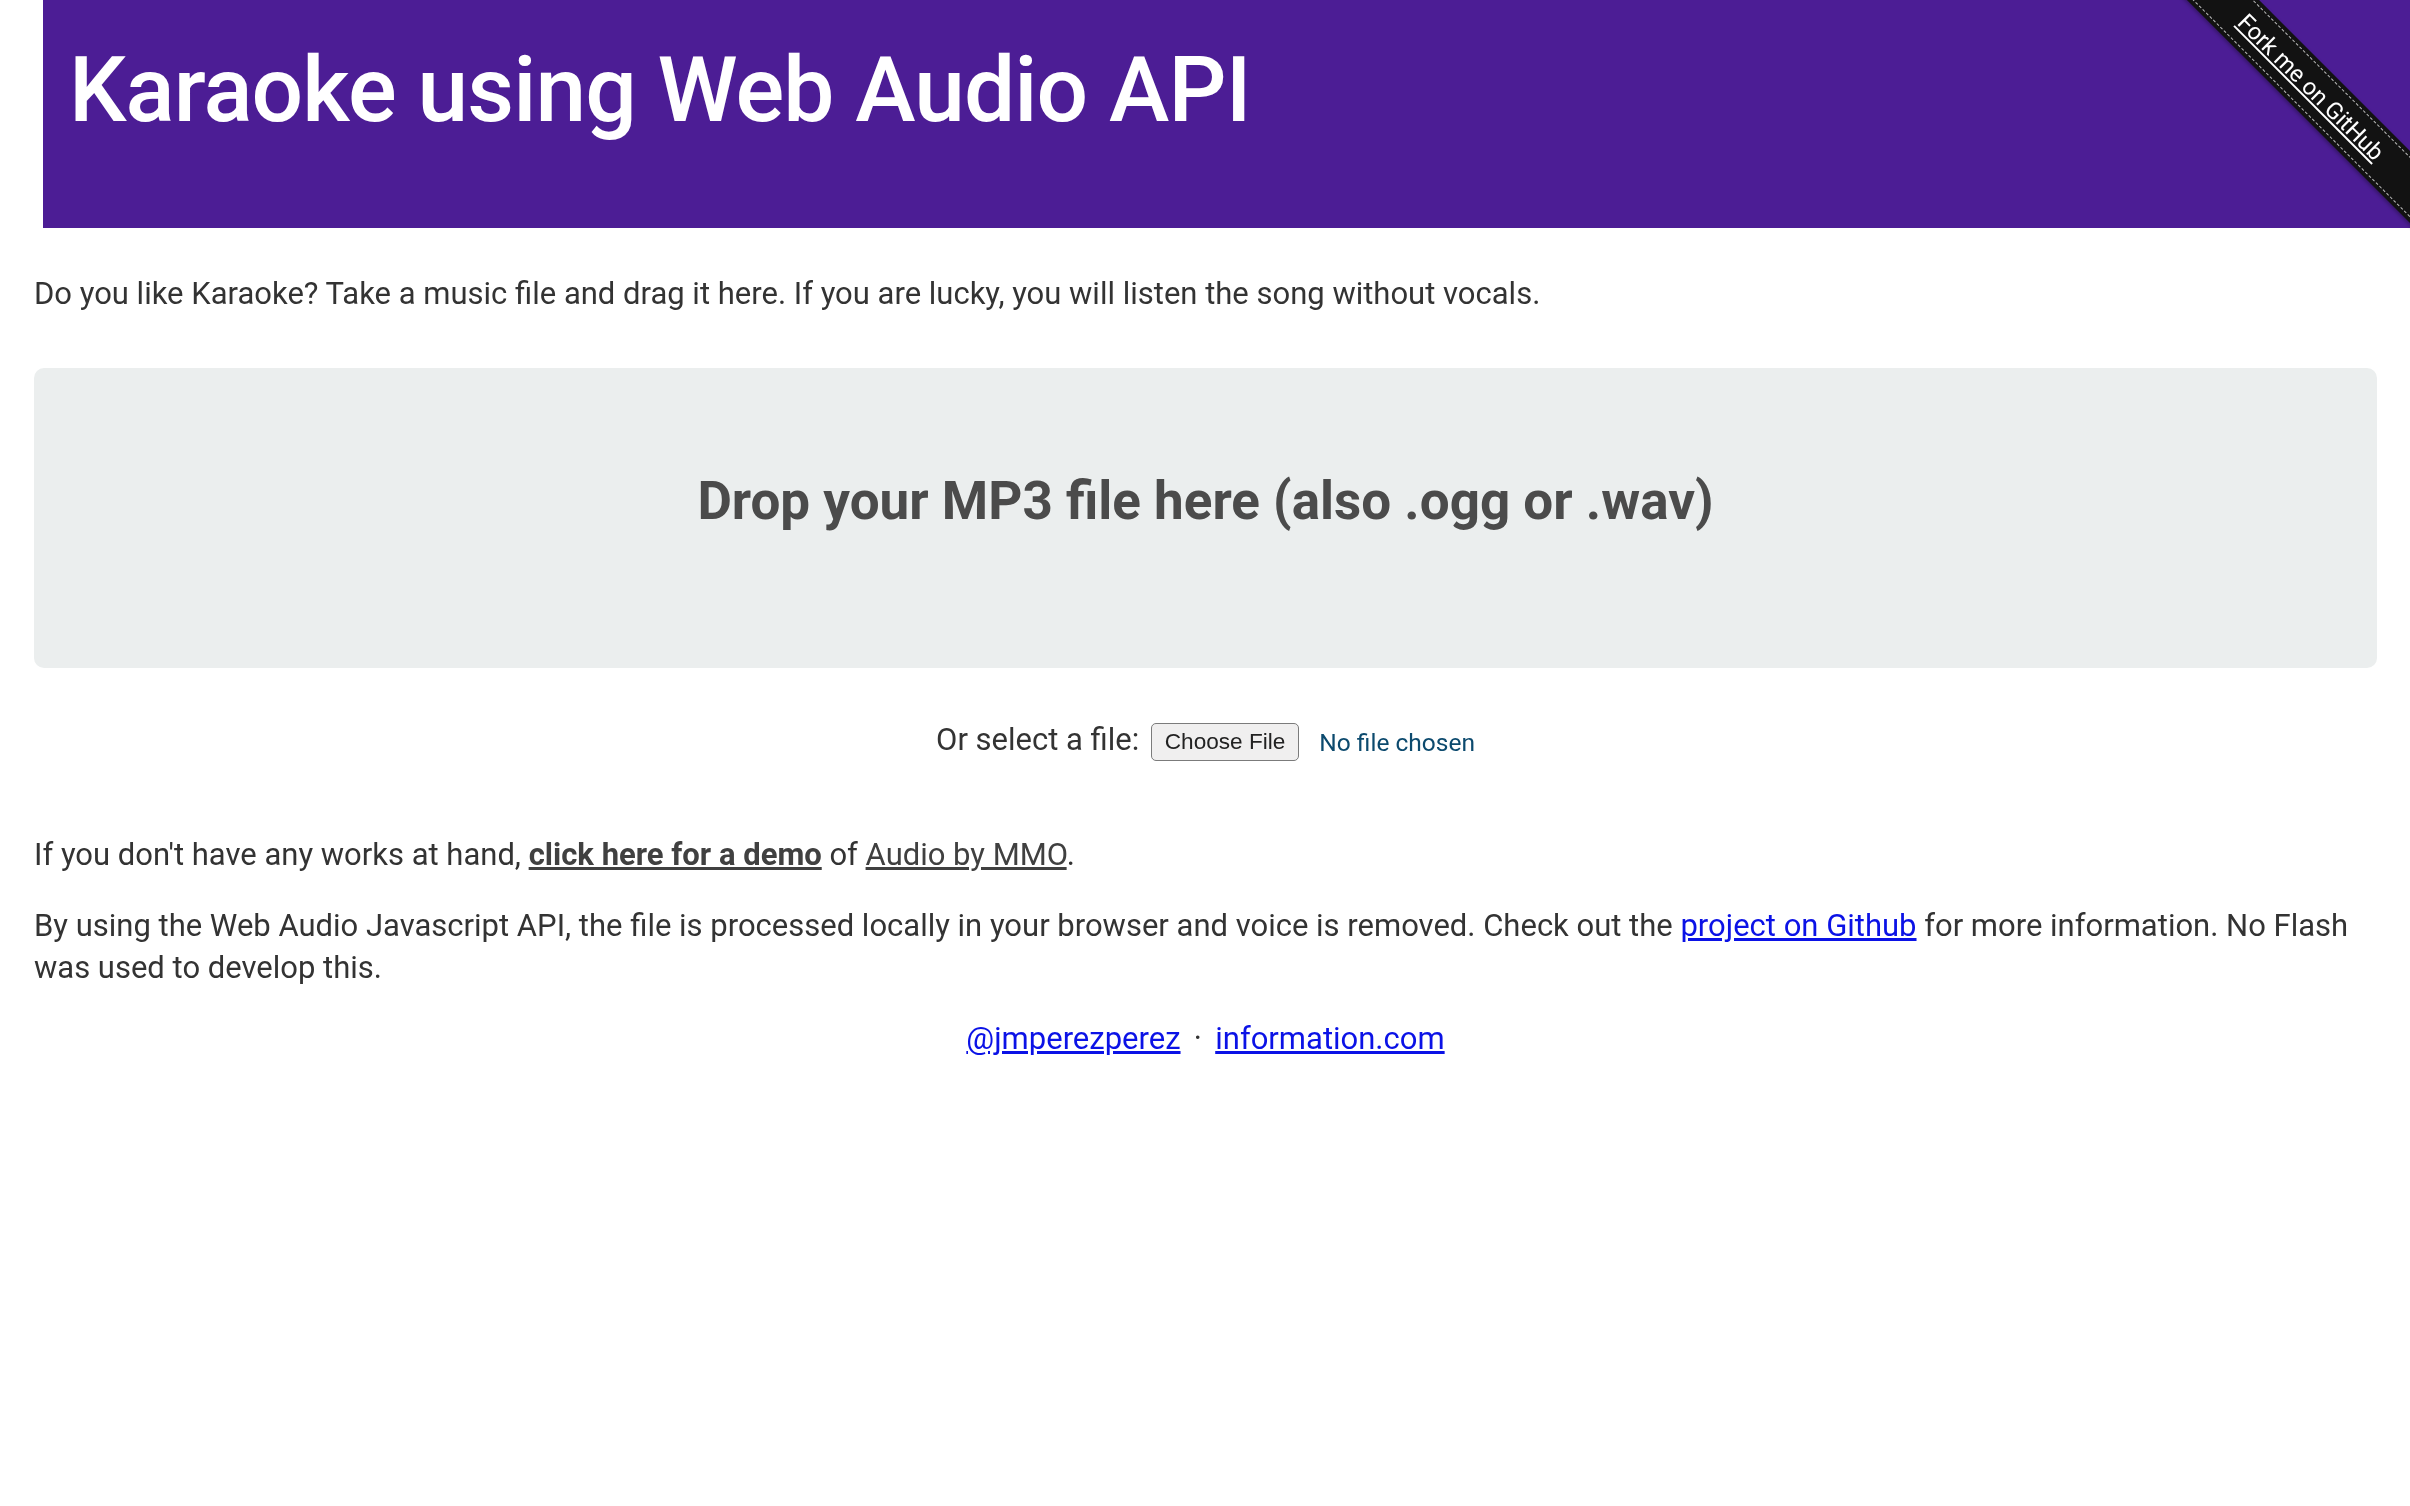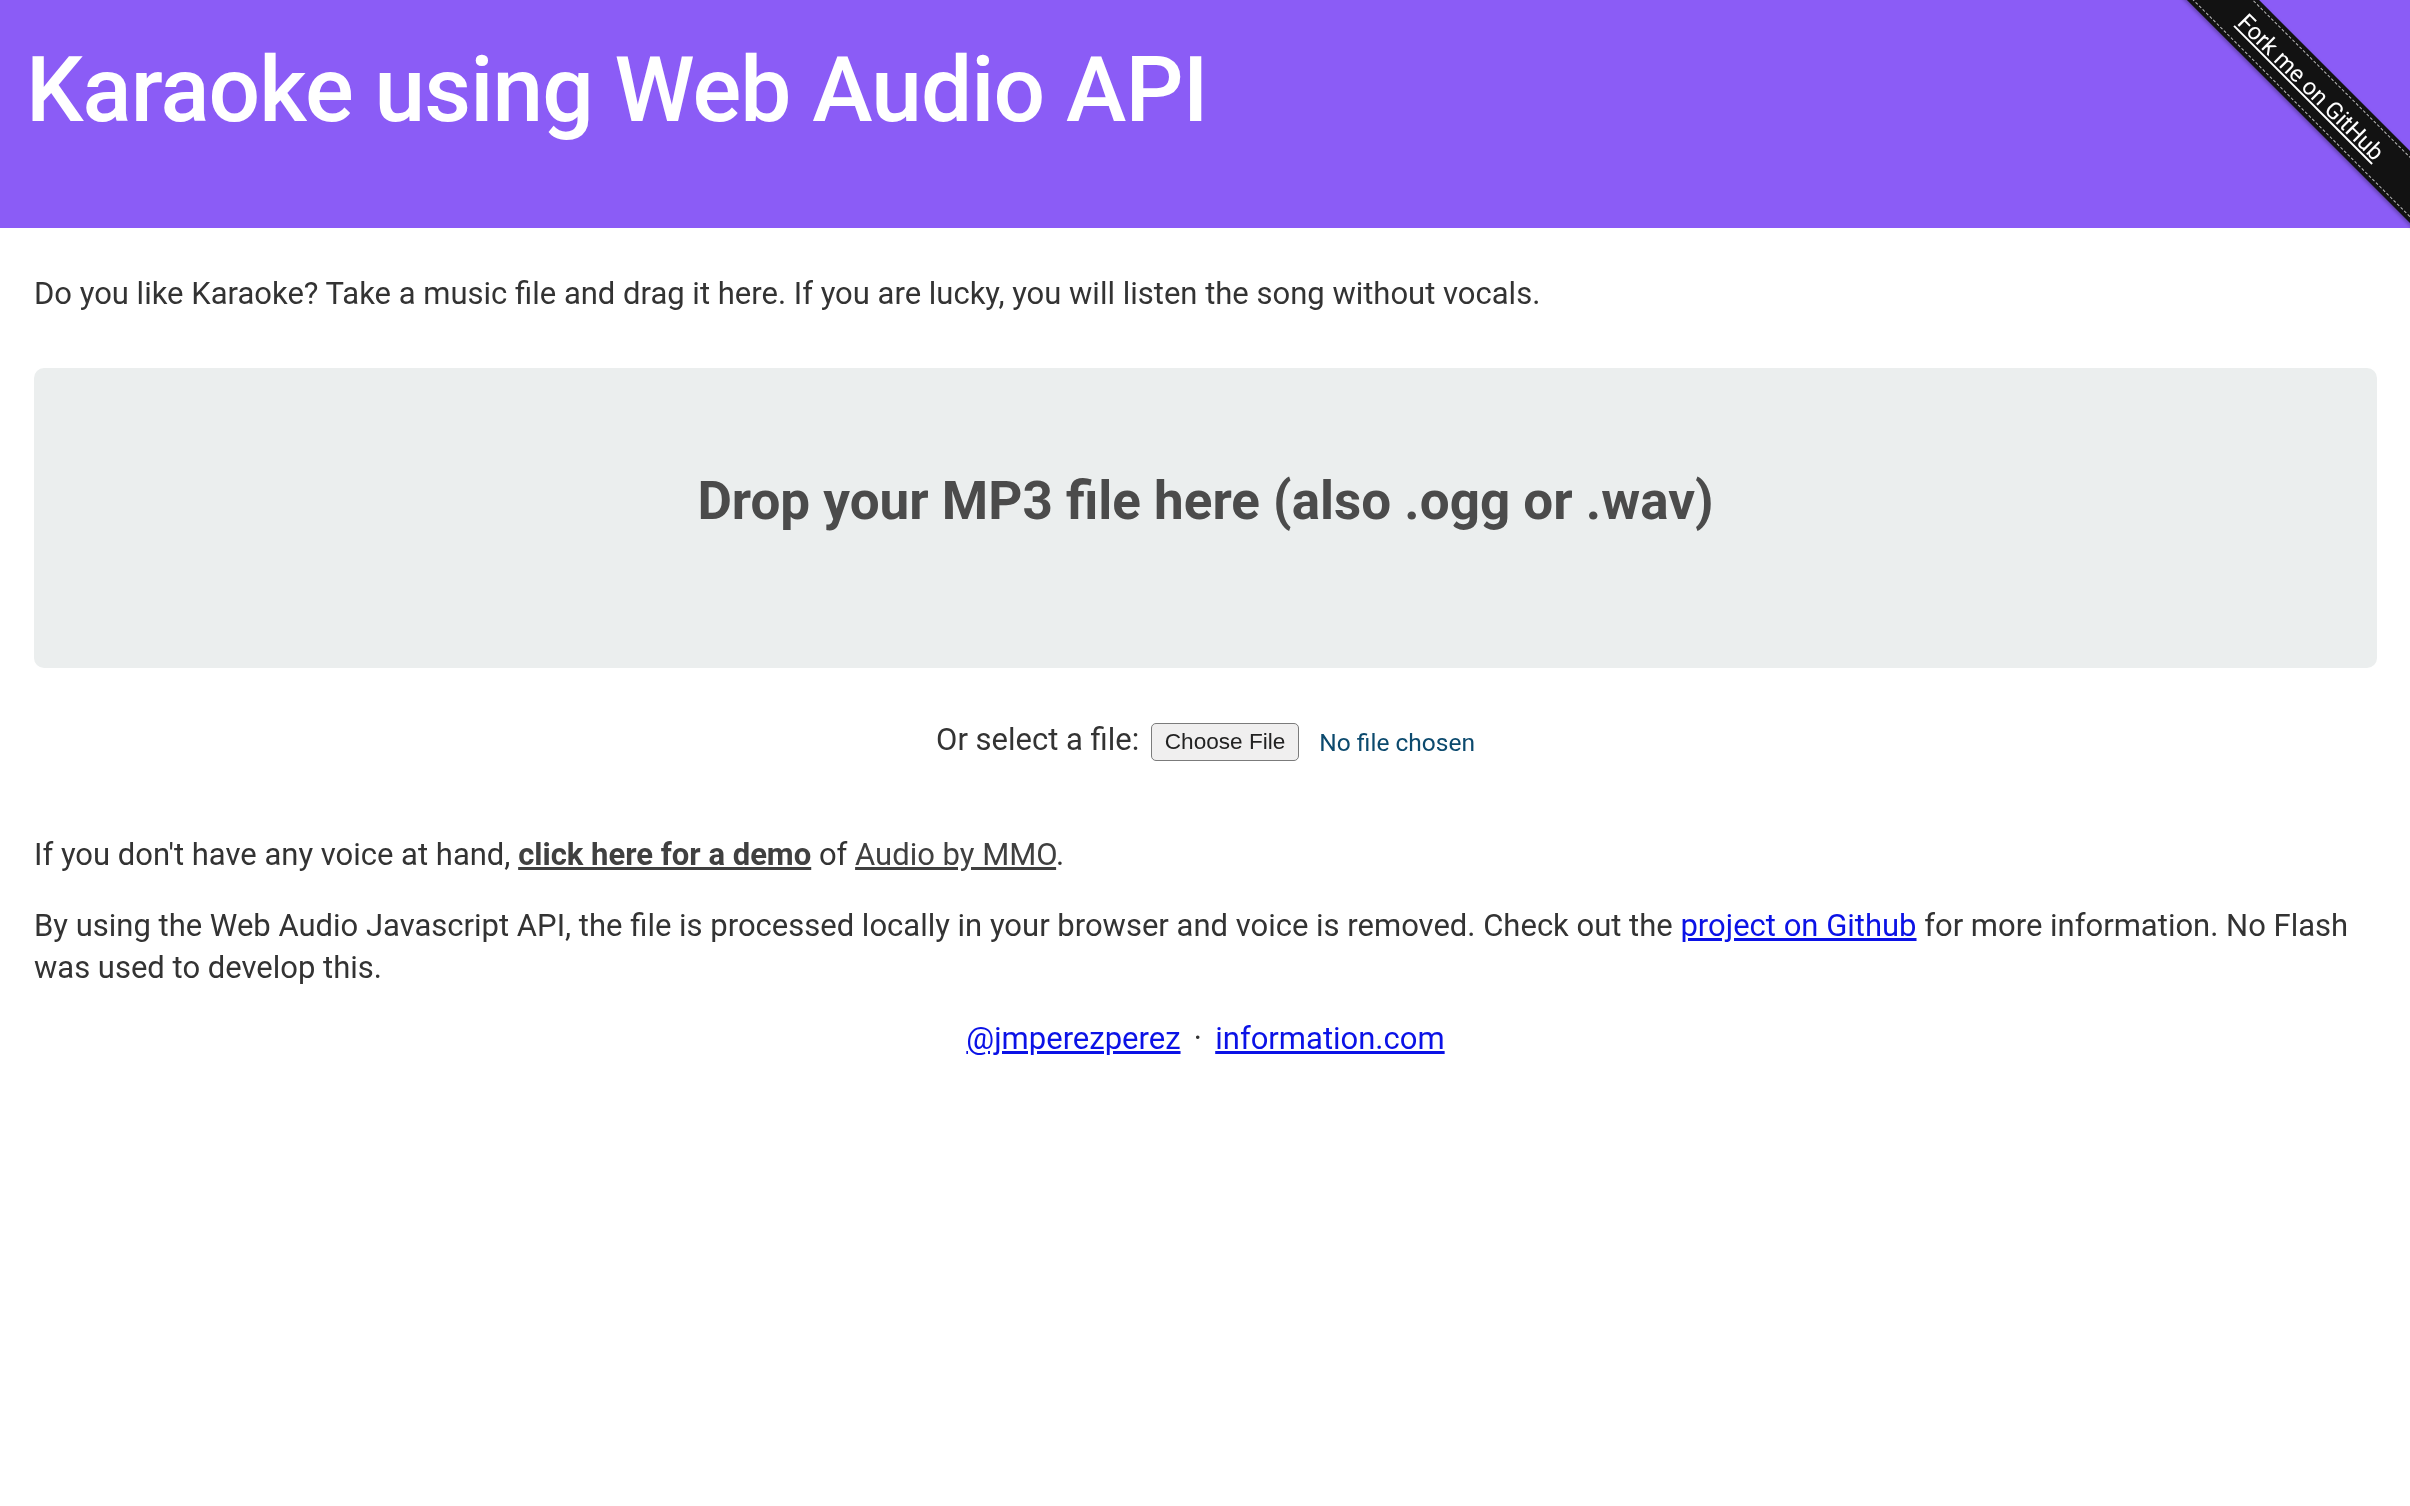--- a/index.html
+++ b/index.html
@@ -5,24 +5,25 @@
   * { box-sizing: border-box; }
   html, body { margin: 0; padding: 0; }
   body {
     font-family: -apple-system, BlinkMacSystemFont, "Segoe UI", Roboto, Helvetica, Arial, sans-serif;
     color: #222;
     width: 2411px;
     background: #fff;
     font-size: 15px;
   }
   .header {
-    background: #8b5cf6;
+    background: #4c1d95;
     color: #fff;
     padding: 26px 30px 85px 26px;
     position: relative;
+    margin-left: 43px;
   }
   .header h1 {
     font-size: 91px;
     font-weight: 500;
     margin: 11.3px 0 0 0;
     letter-spacing: -0.9px;
   }
   .main {
     padding: 21px 34px 0 34px;
   }
@@ -149,21 +150,21 @@
 
   <div class="dropzone">
     <p class="dropzone-title">Drop your MP3 file here (also .ogg or .wav)</p>
   </div>
 
   <div class="select-row">
     <span>Or select a file: </span><span class="file-button">Choose File</span><span class="file-status">No file chosen</span>
   </div>
 
   <p class="demo-line">
-    <span>If you don't have any voice at hand, </span><a href="#" class="demo-bold">click here for a demo</a><span> of </span><a href="#">Audio by MMO</a><span>.</span>
+    <span>If you don't have any works at hand, </span><a href="#" class="demo-bold">click here for a demo</a><span> of </span><a href="#">Audio by MMO</a><span>.</span>
   </p>
 
 
   <p class="how-text">
     <span>By using the Web Audio Javascript API, the file is processed locally in your browser and voice is removed. Check out the </span><a href="#">project on Github</a><span> for more information. No Flash was used to develop this.</span>
   </p>
 
   <p class="footer">
     <a href="#">@jmperezperez</a><span class="sep"> · </span><a href="#">information.com</a>
   </p>

